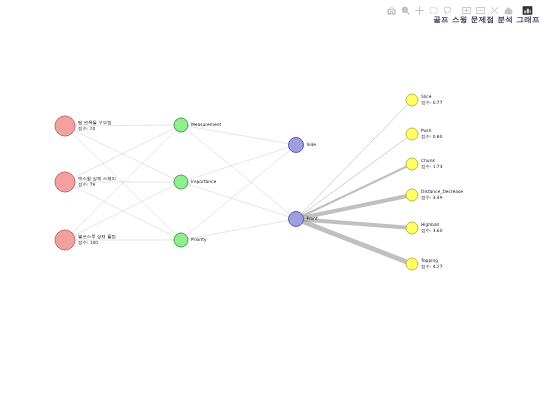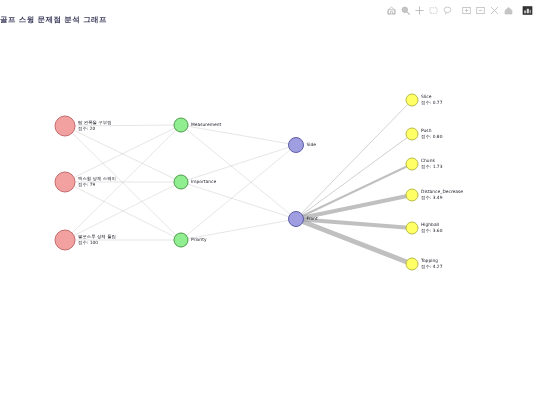--- a/index.html
+++ b/index.html
@@ -60,21 +60,21 @@
     position: absolute;
     top: 0;
     left: 0;
   }
 
   #chart-title {
     position: absolute;
     top: 15px;
     left: 0;
     width: 540px;
-    text-align: left;
+    text-align: right;
     font-size: 7.5px;
     color: #3b3b5c;
     letter-spacing: 0.4px;
     font-weight: 600;
   }
 
   
   .node-label {
     position: absolute;
     font-size: 4.4px;

